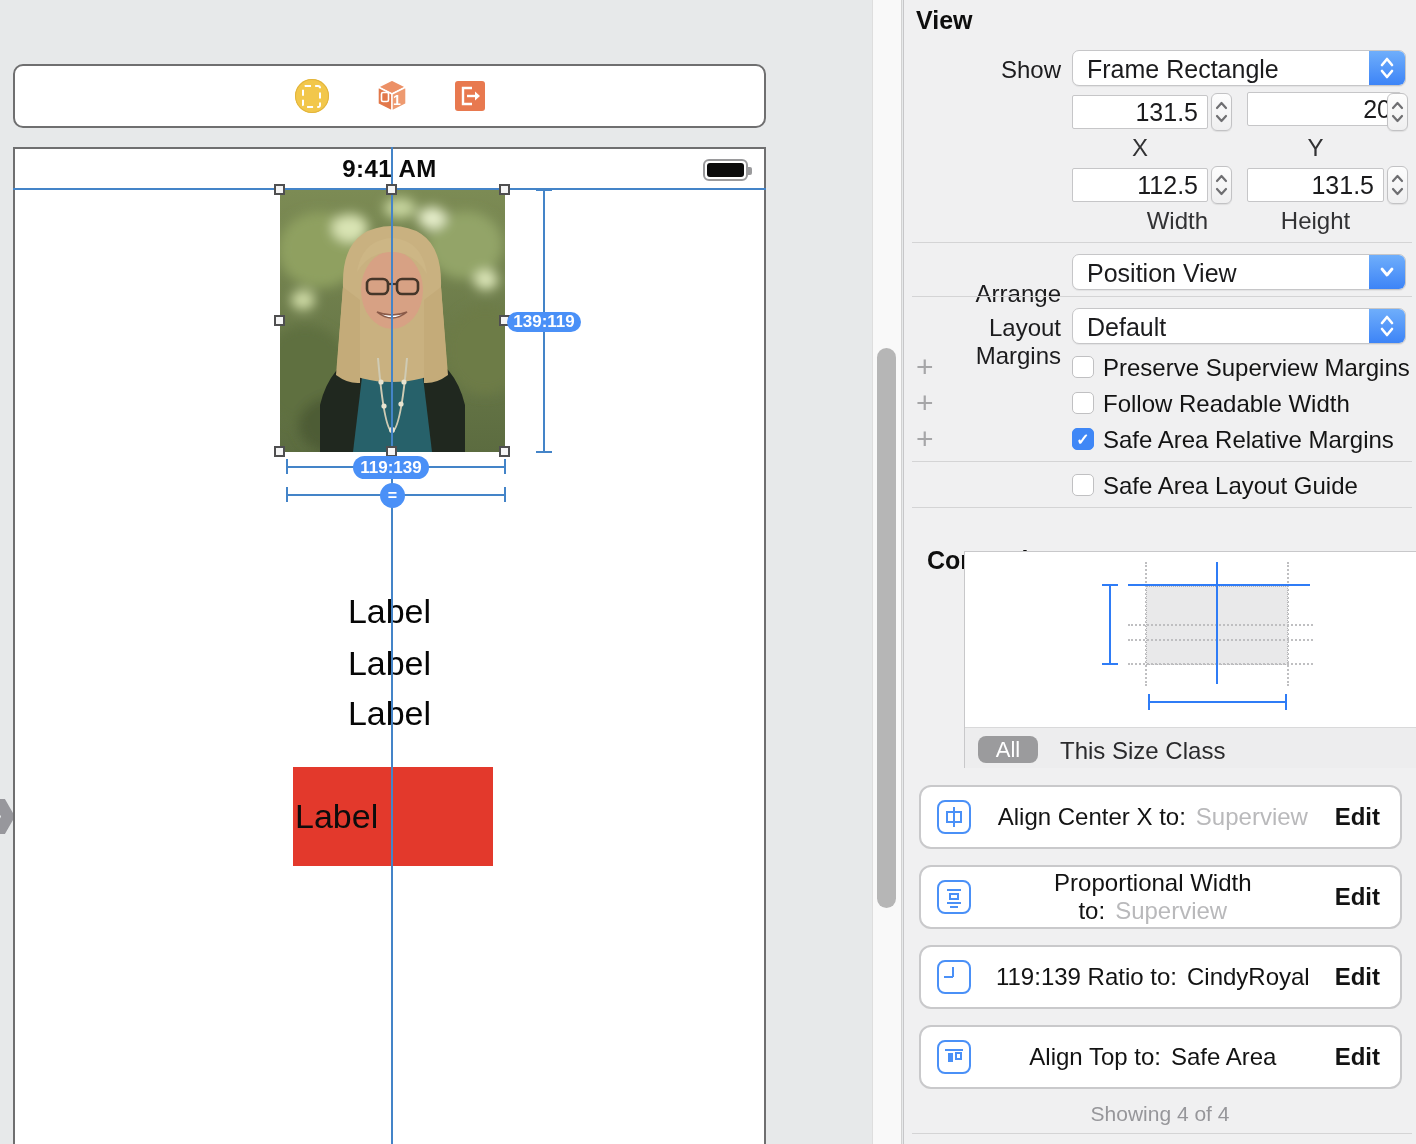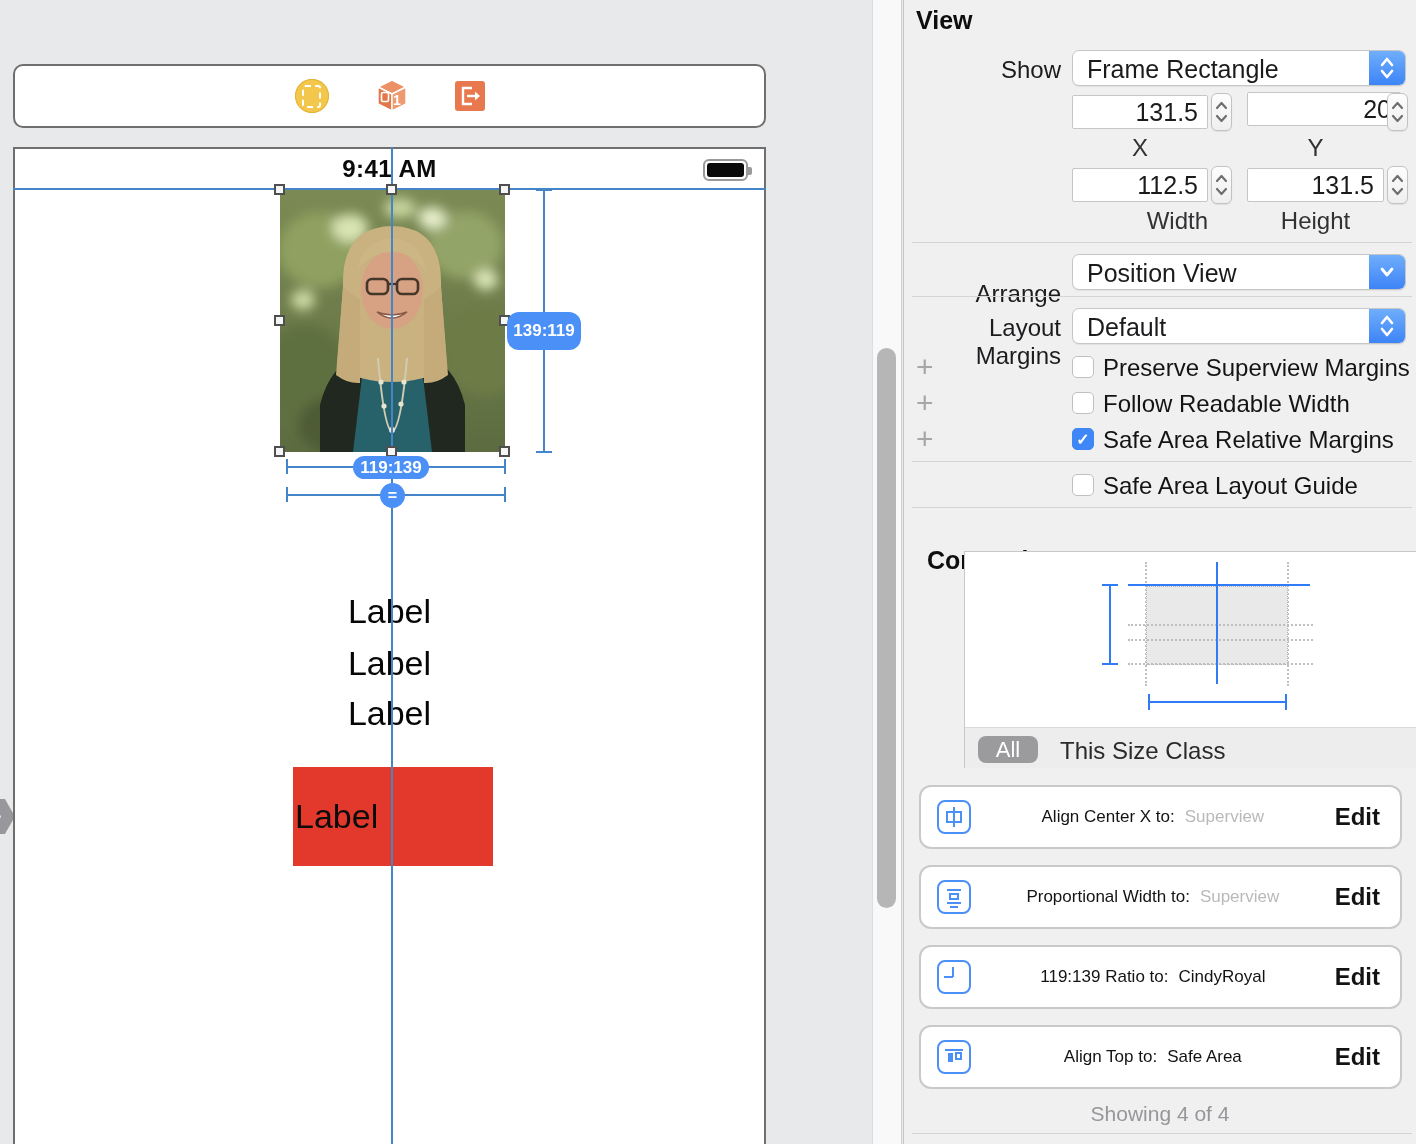--- a/index.html
+++ b/index.html
@@ -78,21 +78,21 @@
   .seg-all{position:absolute;left:13px;top:8px;width:60px;height:27px;background:#9b9b9d;border-radius:8px;
            color:#fff;font-size:22px;display:flex;align-items:center;justify-content:center;}
   .seg-this{position:absolute;left:95px;top:9px;font-size:24px;color:#2a2a2c;}
   .dd{position:absolute;}
   .db{position:absolute;background:#2F7CF6;}
 
   .card{position:absolute;left:15px;width:483px;height:64px;box-sizing:border-box;background:#fff;
         border:2px solid #c9c9cb;border-radius:12px;display:flex;align-items:center;padding:0 20px 0 16px;}
   .card-icon{width:34px;height:34px;box-sizing:border-box;border:2px solid #4A90F7;border-radius:8px;
              background:#fff;display:flex;align-items:center;justify-content:center;flex:none;}
-  .card-text{flex:1;text-align:center;font-size:17px;color:#131313;}
+  .card-text{flex:1;text-align:center;font-size:24px;color:#131313;}
   .card-target{margin-left:10px;color:#131313;}
   .card-target.dim{color:#b9b9bb;}
   .card-edit{font-size:24px;font-weight:bold;color:#131313;}
   .footer{position:absolute;top:1102px;left:0;width:100%;text-align:center;font-size:21px;color:#96969a;}
 </style>
 </head>
 <body>
 
 <div id="app">
 
@@ -176,21 +176,21 @@
   <div class="handle" style="left:499px;top:184px;"></div>
   <div class="handle" style="left:274px;top:315px;"></div>
   <div class="handle" style="left:499px;top:315px;"></div>
   <div class="handle" style="left:274px;top:446px;"></div>
   <div class="handle" style="left:386px;top:446px;"></div>
   <div class="handle" style="left:499px;top:446px;"></div>
 
   <div class="beam" style="left:543px;top:190px;width:2px;height:262px;"></div>
   <div class="beam" style="left:536px;top:189px;width:16px;height:2px;"></div>
   <div class="beam" style="left:536px;top:451px;width:16px;height:2px;"></div>
-  <div class="badge" style="left:507px;top:312px;width:74px;height:38px;">139:119</div>
+  <div class="badge" style="left:507px;top:312px;width:74px;height:20px;">139:119</div>
 
   <div class="beam" style="left:287px;top:466px;width:218px;height:2px;"></div>
   <div class="beam" style="left:286px;top:459px;width:2px;height:15px;"></div>
   <div class="beam" style="left:504px;top:459px;width:2px;height:15px;"></div>
   <div class="badge" style="left:353px;top:456px;width:76px;height:23px;">119:139</div>
 
   <div class="beam" style="left:287px;top:494px;width:218px;height:2px;"></div>
   <div class="beam" style="left:286px;top:487px;width:2px;height:15px;"></div>
   <div class="beam" style="left:504px;top:487px;width:2px;height:15px;"></div>
   <div class="eq-circle">=</div>

